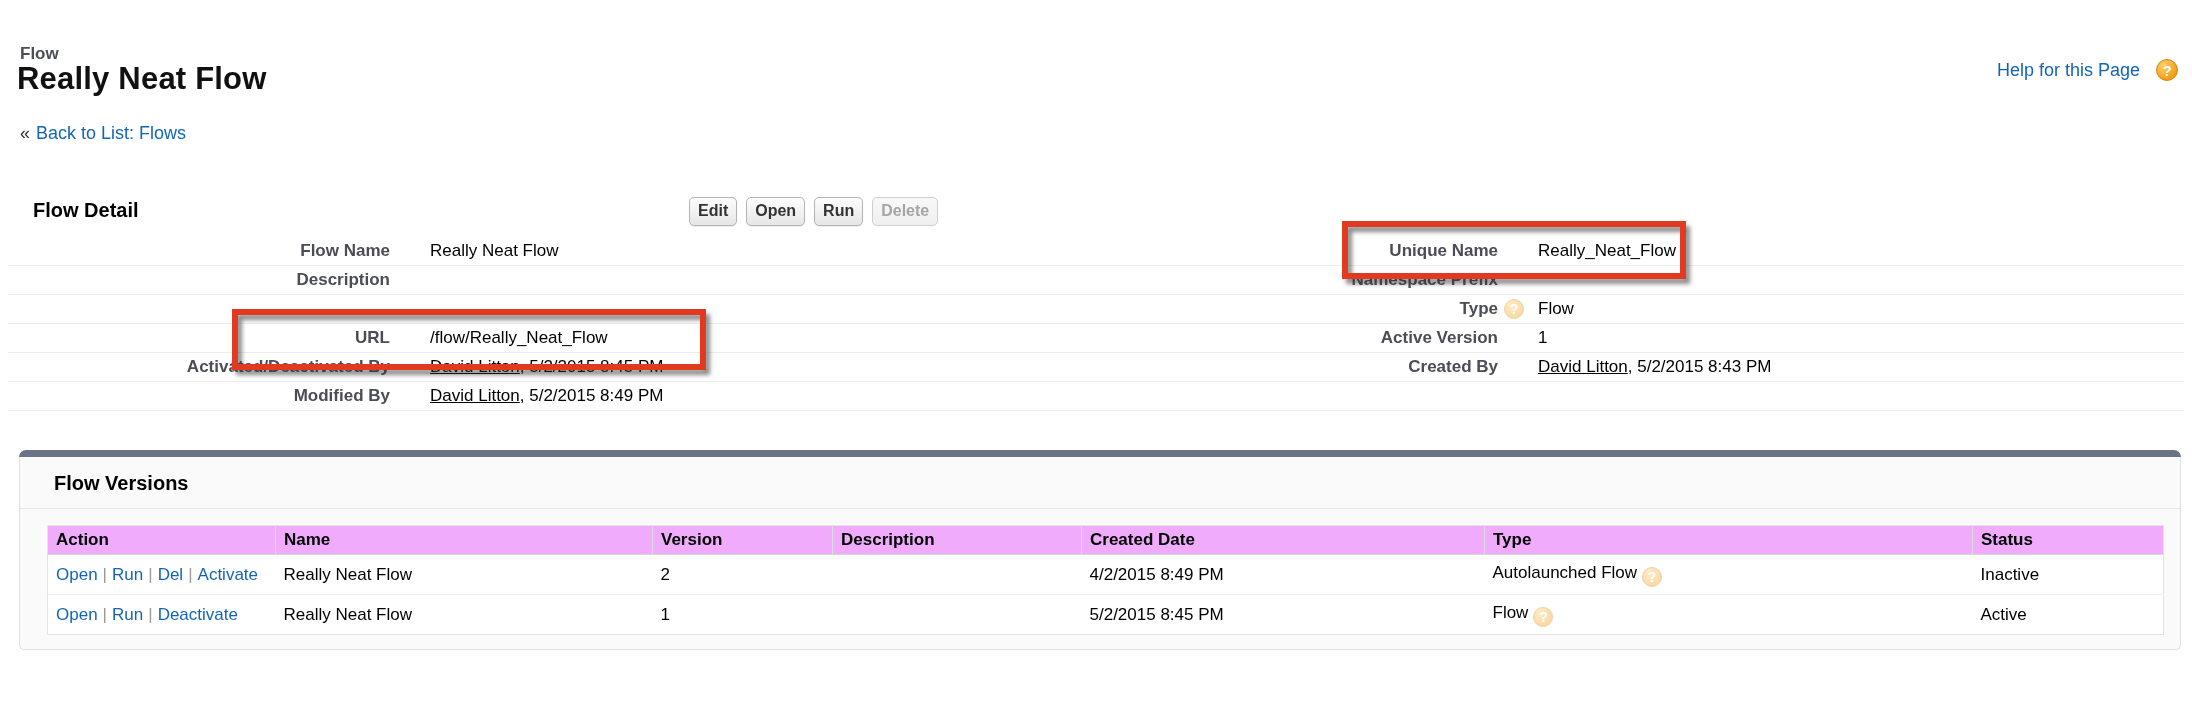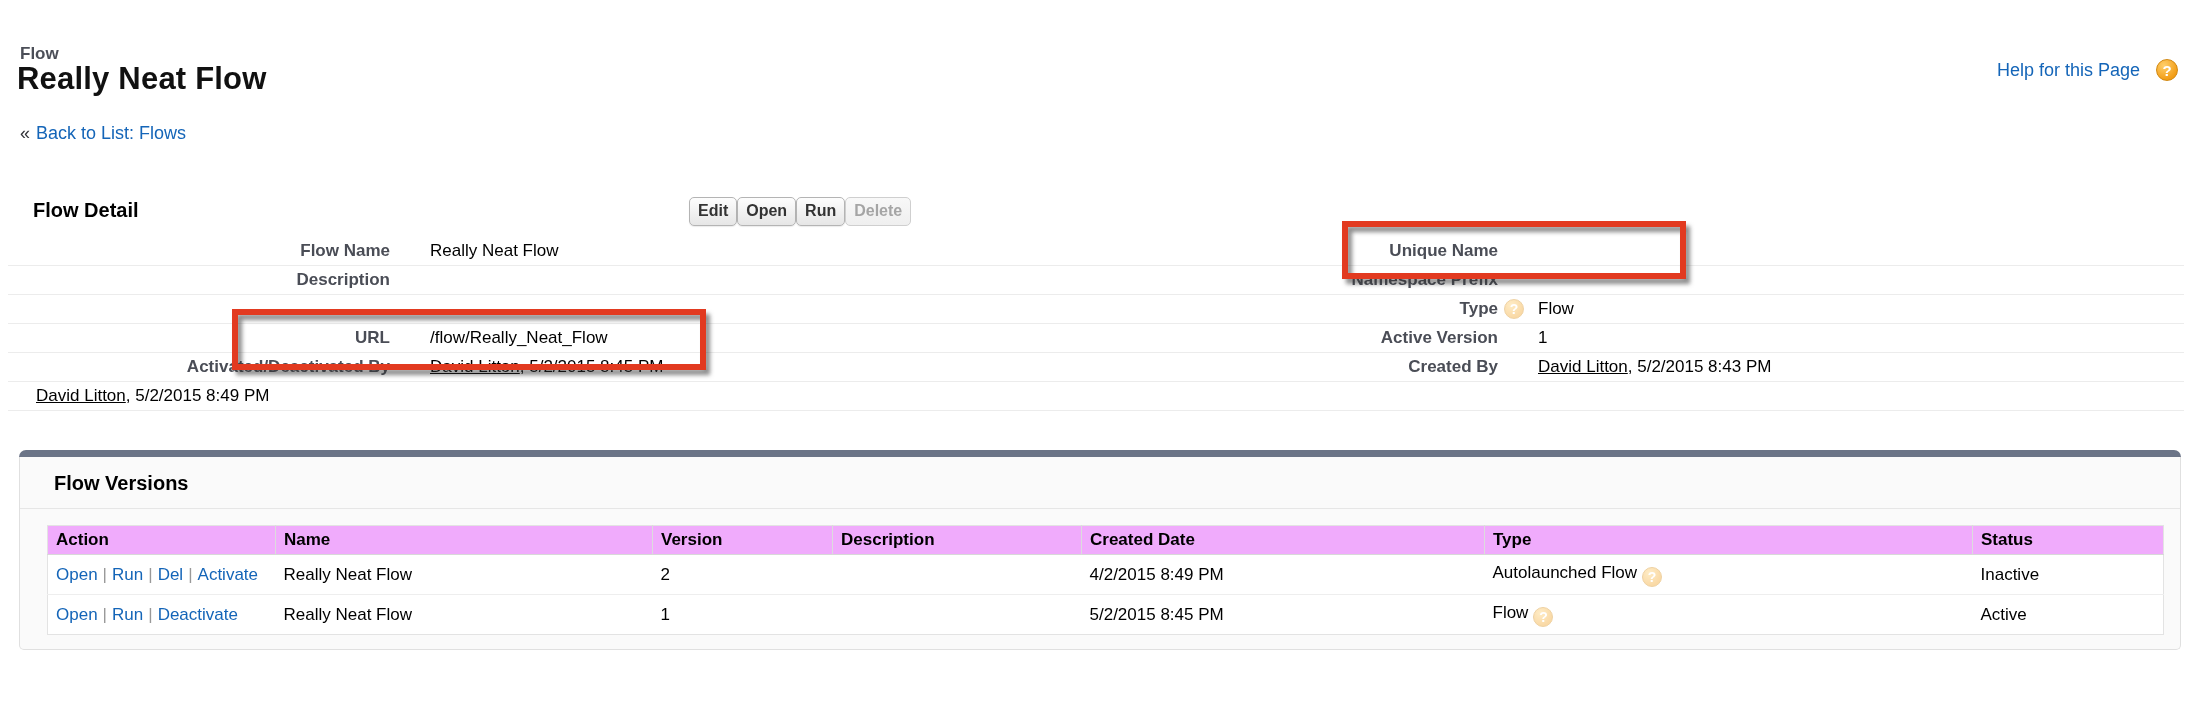--- a/index.html
+++ b/index.html
@@ -31,21 +31,21 @@
   }
   .orb.faded { opacity:0.38; }
   .entity-type { position:absolute; top:44px; left:20px; font-size:17px; font-weight:bold; color:#4c4f58; }
   .page-title  { position:absolute; top:61px; left:17px; font-size:31px; color:#111; letter-spacing:0.2px; }
   .back-list   { position:absolute; top:123px; left:20px; font-size:18px; }
   .back-list .laquo { color:#33343a; margin-right:6px; }
 
   
   .section-header { position:absolute; font-size:20px; font-weight:bold; color:#000; }
   #flow-detail-header { top:199px; left:33px;text-align:right; }
-  .btn-row { position:absolute; top:197px; left:689px; display:flex; }
+  .btn-row { position:absolute; top:197px; left:689px; display:flex; gap:9px; }
   .btn {
     font-family:"Liberation Sans", sans-serif;
     font-size:16px; font-weight:bold; color:#333;
     padding:4px 8px 5px 8px;
     border:1px solid #b4b4b4; border-radius:5px;
     background:linear-gradient(#fdfdfd, #e6e6e6);
     box-shadow:0 1px 1px rgba(0,0,0,0.08);
     cursor:pointer;
   }
   .btn:disabled, .btn.disabled {
@@ -143,20 +143,21 @@
   <button class="btn">Open</button>
   <button class="btn">Run</button>
   <button class="btn disabled" disabled="">Delete</button>
 </div>
 
 <div class="detail-grid">
   <div class="drow">
     <div class="dlabel">Flow Name</div>
     <div class="dvalue">Really Neat Flow</div>
     <div class="dlabel">Unique Name</div>
+    <div class="dvalue">Really_Neat_Flow</div>
   </div>
   <div class="drow">
     <div class="dlabel">Description</div>
     <div class="dvalue"></div>
     <div class="dlabel">Namespace Prefix</div>
     <div class="dvalue"></div>
   </div>
   <div class="drow">
     <div class="dlabel"></div>
     <div class="dvalue"></div>
@@ -176,20 +177,21 @@
     <div class="dlabel">Activated/Deactivated By</div>
     <div class="dvalue">
       <a class="person-link">David Litton</a><span>, 5/2/2015 8:45 PM</span>
     </div>
     <div class="dlabel">Created By</div>
     <div class="dvalue">
       <a class="person-link">David Litton</a><span>, 5/2/2015 8:43 PM</span>
     </div>
   </div>
   <div class="drow">
+    <div class="dlabel">Modified By</div>
     <div class="dvalue">
       <a class="person-link">David Litton</a><span>, 5/2/2015 8:49 PM</span>
     </div>
     <div class="dlabel"></div>
     <div class="dvalue"></div>
   </div>
 </div>
 
 <div class="anno" id="anno-unique-name"></div>
 <div class="anno" id="anno-url"></div>

